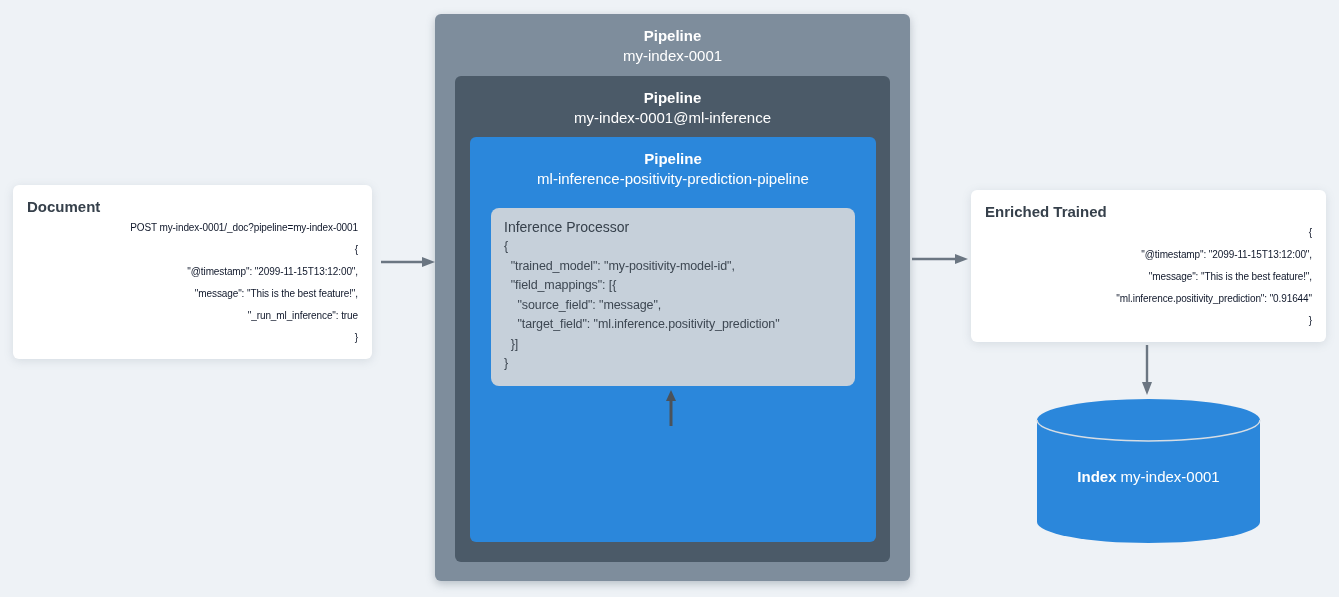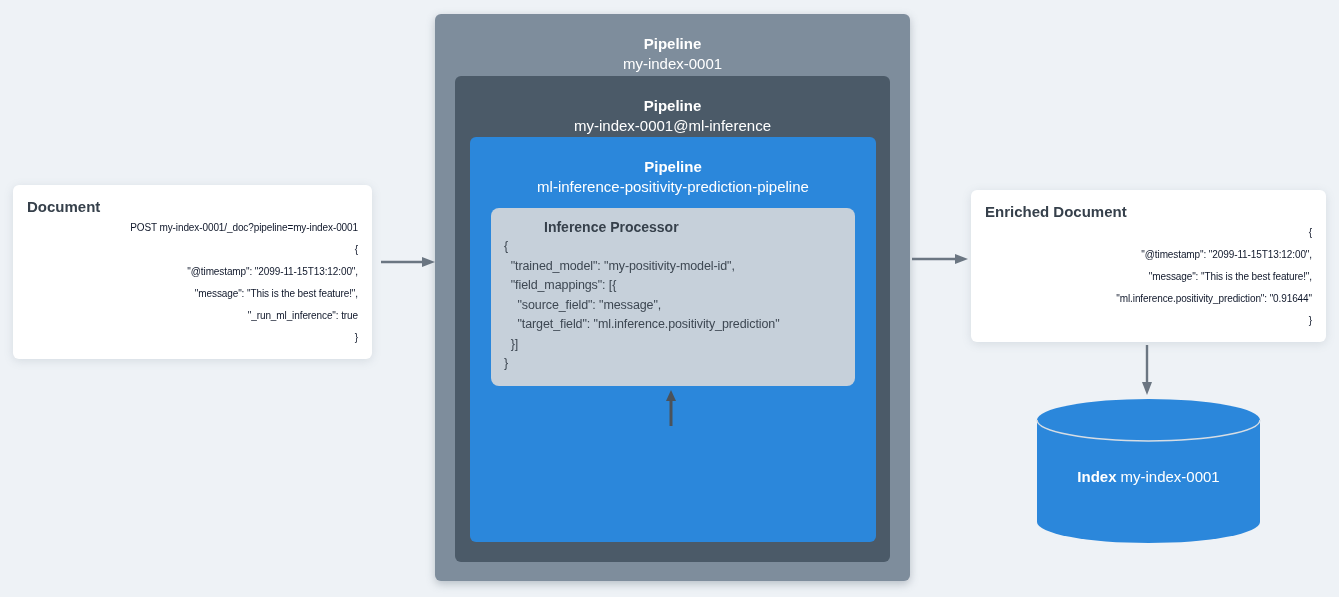--- a/index.html
+++ b/index.html
@@ -28,30 +28,30 @@
     box-shadow:0 3px 9px rgba(80,94,108,0.35);
   }
   .dark-box{
     position:absolute;left:20px;top:62px;width:435px;height:486px;
     background:#4b5a68;border-radius:6px;
   }
   .blue-box{
     position:absolute;left:15px;top:61px;width:406px;height:405px;
     background:#2b87db;border-radius:6px;
   }
-  .box-hd{padding-top:20px;text-align:center;color:#ffffff;}
+  .box-hd{padding-top:12px;text-align:center;color:#ffffff;}
   .box-hd .t{font-weight:bold;font-size:15px;line-height:20px;}
   .box-hd .n{font-size:15px;line-height:20px;}
 
   .processor-box{
     position:absolute;left:21px;top:71px;width:364px;height:178px;
     background:#c6d0da;border-radius:8px;box-sizing:border-box;
     padding:10px 13px;color:#3d4752;
   }
-  .proc-title{font-weight:bold;font-size:14px;line-height:18px;margin-bottom:1px;color:#36404b;margin-left:40px;}
+  .proc-title{font-weight:normal;font-size:14px;line-height:18px;margin-bottom:1px;color:#36404b;}
   .proc-code{
     margin:0;white-space:pre;font-family:inherit;
     font-size:12.5px;line-height:19.5px;letter-spacing:-0.1px;
   }
 
   .hexagon{position:absolute;left:88px;top:290px;width:224px;height:90px;}
   .hexagon svg{position:absolute;left:0;top:0;}
   .hex-label{
     position:absolute;inset:0;display:flex;flex-direction:column;
     align-items:center;justify-content:center;gap:3px;color:#ffffff;text-align:center;
@@ -128,21 +128,21 @@
       </div>
     </div>
   </div>
 
   <svg class="arrow" style="left:911px;top:252px;" width="58" height="14">
     <line x1="1" y1="7" x2="45" y2="7" stroke="#6b7682" stroke-width="2.4"></line>
     <polygon points="57,7 44,2 44,12" fill="#6b7682"></polygon>
   </svg>
 
   <div class="card enriched-card">
-    <div class="card-title">Enriched Document</div>
+    <div class="card-title">Enriched Trained</div>
     <pre class="code">{
   "@timestamp": "2099-11-15T13:12:00",
   "message": "This is the best feature!",
   "ml.inference.positivity_prediction": "0.91644"
 }</pre>
   </div>
 
   <svg class="arrow" style="left:1140px;top:344px;" width="14" height="52">
     <line x1="7" y1="1" x2="7" y2="39" stroke="#6b7682" stroke-width="2.4"></line>
     <polygon points="7,51 2,38 12,38" fill="#6b7682"></polygon>

